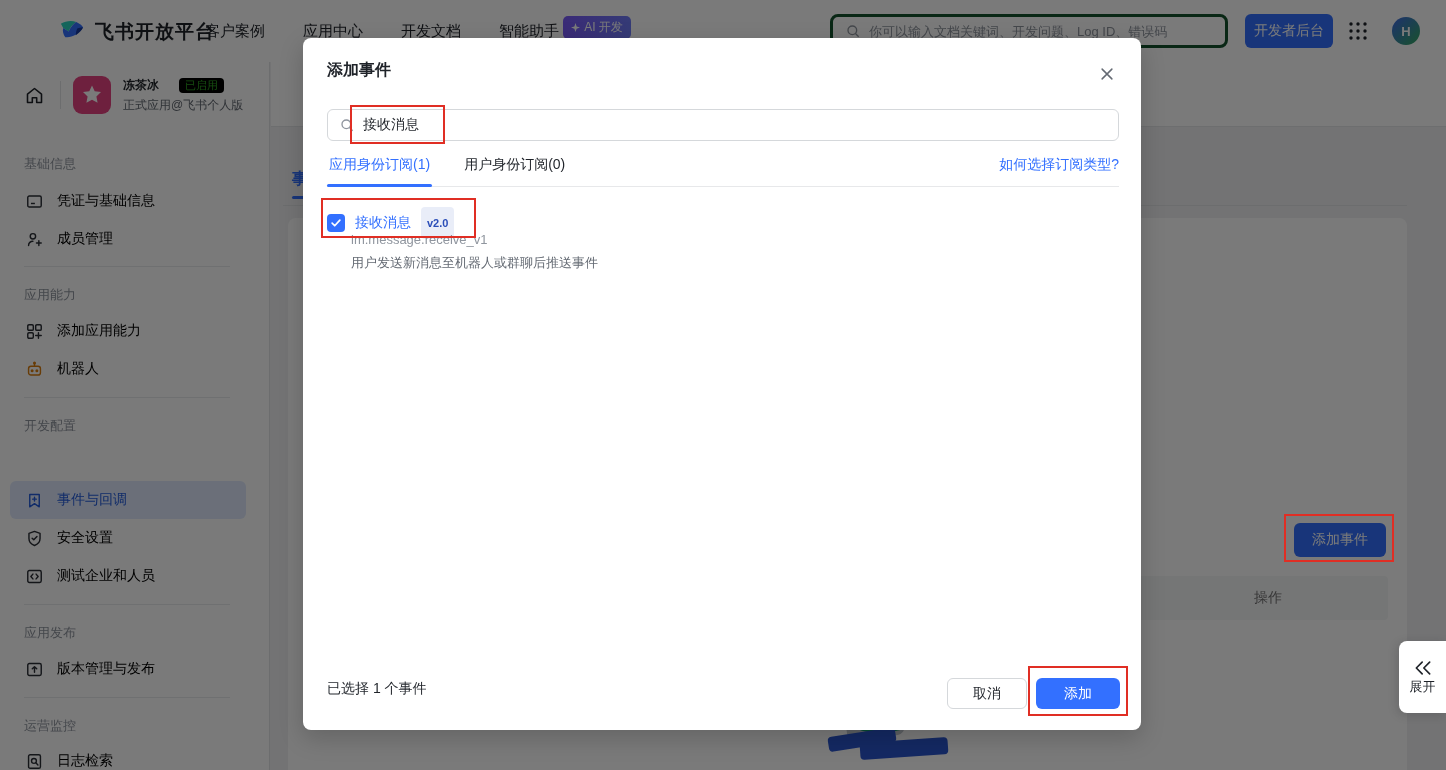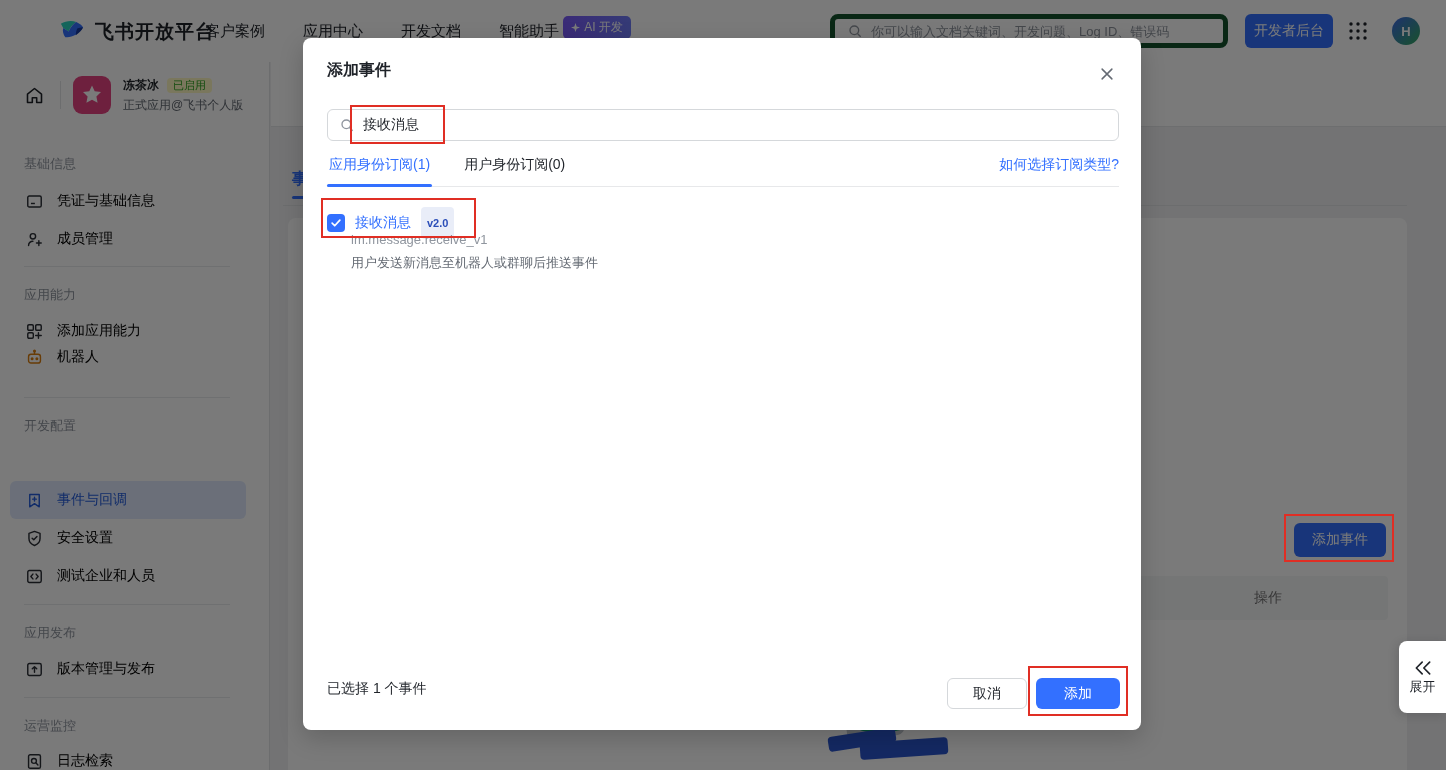--- a/index.html
+++ b/index.html
@@ -6,37 +6,37 @@
   body { font-family: "Liberation Sans", "DejaVu Sans", sans-serif; background:#333; }
   .stage { position: relative; width: 1446px; height: 770px; overflow: hidden; background: #f0f1f3; }
 
   
   .topbar { position:absolute; left:0; top:0; width:1446px; height:62px; background:#fff; z-index:1; }
   .logo-wrap { position:absolute; left:58px; top:16px; display:flex; align-items:center; gap:10px; }
   .logo-text { font-size:19px; font-weight:700; color:#1f2329; letter-spacing:1px; }
   .topnav { position:absolute; left:205px; top:0; height:62px; display:flex; align-items:center; gap:38px; }
   .topnav-item { font-size:15px; color:#1f2329; cursor:pointer; white-space:nowrap; }
   .ai-badge { display:inline-flex; align-items:center; gap:4px; background:linear-gradient(90deg,#7a5af8,#6f7bf7); color:#fff; font-size:12px; padding:3px 8px; border-radius:5px; transform:translateY(-4px); }
-  .search-box { position:absolute; left:830px; top:14px; width:398px; height:34px; border:5px solid #14532d; border-radius:8px; display:flex; align-items:center; gap:8px; padding:0 12px; background:#fff; }
+  .search-box { position:absolute; left:830px; top:14px; width:398px; height:34px; border:3px solid #14532d; border-radius:8px; display:flex; align-items:center; gap:8px; padding:0 12px; background:#fff; }
   .search-box input { border:0; outline:0; flex:1; font-size:13px; color:#1f2329; background:transparent; font-family:inherit; }
   .search-box input::placeholder { color:#8f959e; }
   .console-btn { position:absolute; left:1245px; top:14px; width:88px; height:34px; background:#3370ff; color:#fff; border:0; border-radius:6px; font-size:14px; cursor:pointer; font-family:inherit; }
   .grid-icon { position:absolute; left:1347px; top:20px; }
   .avatar { position:absolute; left:1392px; top:17px; width:28px; height:28px; border-radius:50%; background:linear-gradient(135deg,#3f6fd8 10%,#35a36b 90%); color:#fff; font-size:13px; font-weight:700; display:flex; align-items:center; justify-content:center; }
 
   
   .sidebar { position:absolute; left:0; top:62px; width:270px; height:708px; background:#fff; border-right:1px solid #e2e4e7; z-index:1; }
   .app-row { position:absolute; left:16px; top:14px; display:flex; align-items:center; }
   .home-btn { width:36px; height:36px; display:flex; align-items:center; justify-content:center; border-radius:6px; cursor:pointer; }
   .vdiv { width:1px; height:28px; background:#e2e4e7; margin:0 12px 0 8px; }
   .app-ic { width:38px; height:38px; border-radius:9px; background:#e64482; display:flex; align-items:center; justify-content:center; }
   .app-meta { margin-left:12px; }
   .app-name-line { display:flex; align-items:center; }
   .app-name { font-size:12px; font-weight:600; color:#1f2329; }
-  .badge-enabled { margin-left:8px; background:#fef9c3; color:#2ea121; font-size:11px; padding:0 6px; border-radius:4px; }
+  .badge-enabled { margin-left:20px; background:#000000; color:#2ea121; font-size:11px; padding:0 6px; border-radius:4px; }
   .app-sub { font-size:12px; color:#646a73; margin-top:3px; }
   .nav-label { position:absolute; left:24px; font-size:13px; color:#8f959e; }
   .nav-item { position:absolute; left:10px; width:236px; height:38px; border-radius:6px; display:flex; align-items:center; gap:13px; padding-left:14px; font-size:14px; color:#000000; cursor:pointer; }
   .nav-item.active { background:#dfe9fd; color:#245bdb; }
   .nav-div { position:absolute; left:24px; width:206px; height:1px; background:#e8eaec; }
   .nav-ic { display:flex; width:20px; height:20px; align-items:center; justify-content:center; flex:none; }
 
   
   .main-top { position:absolute; left:271px; top:62px; width:1175px; height:65px; background:#fff; border-bottom:1px solid #e4e6e8; }
   .bg-tab { position:absolute; left:292px; top:169px; font-size:16px; font-weight:600; color:#3370ff; white-space:nowrap; }
@@ -179,21 +179,21 @@
       <span class="nav-ic">
           <svg width="19" height="19" viewBox="0 0 24 24" fill="none" stroke="#2b2f36" stroke-width="1.8" stroke-linecap="round">
             <rect x="3.5" y="3.5" width="7" height="7" rx="1.5"></rect>
             <rect x="13.5" y="3.5" width="7" height="7" rx="1.5"></rect>
             <rect x="3.5" y="13.5" width="7" height="7" rx="1.5"></rect>
             <path d="M17 13.5v7M13.5 17h7"></path>
           </svg>
         </span>
       <span>添加应用能力</span>
     </div>
-    <div class="nav-item" style="top:276px">
+    <div class="nav-item" style="top:288px">
       <span class="nav-ic">
           <svg width="19" height="19" viewBox="0 0 24 24" fill="none" stroke="#d97e0f" stroke-width="1.8" stroke-linecap="round">
             <rect x="4.5" y="8" width="15" height="11" rx="3"></rect>
             <path d="M12 8V4.8"></path>
             <circle cx="12" cy="3.8" r="1" fill="#d97e0f"></circle>
             <circle cx="9" cy="13.5" r="1" fill="#d97e0f"></circle>
             <circle cx="15" cy="13.5" r="1" fill="#d97e0f"></circle>
           </svg>
         </span>
       <span>机器人</span>

